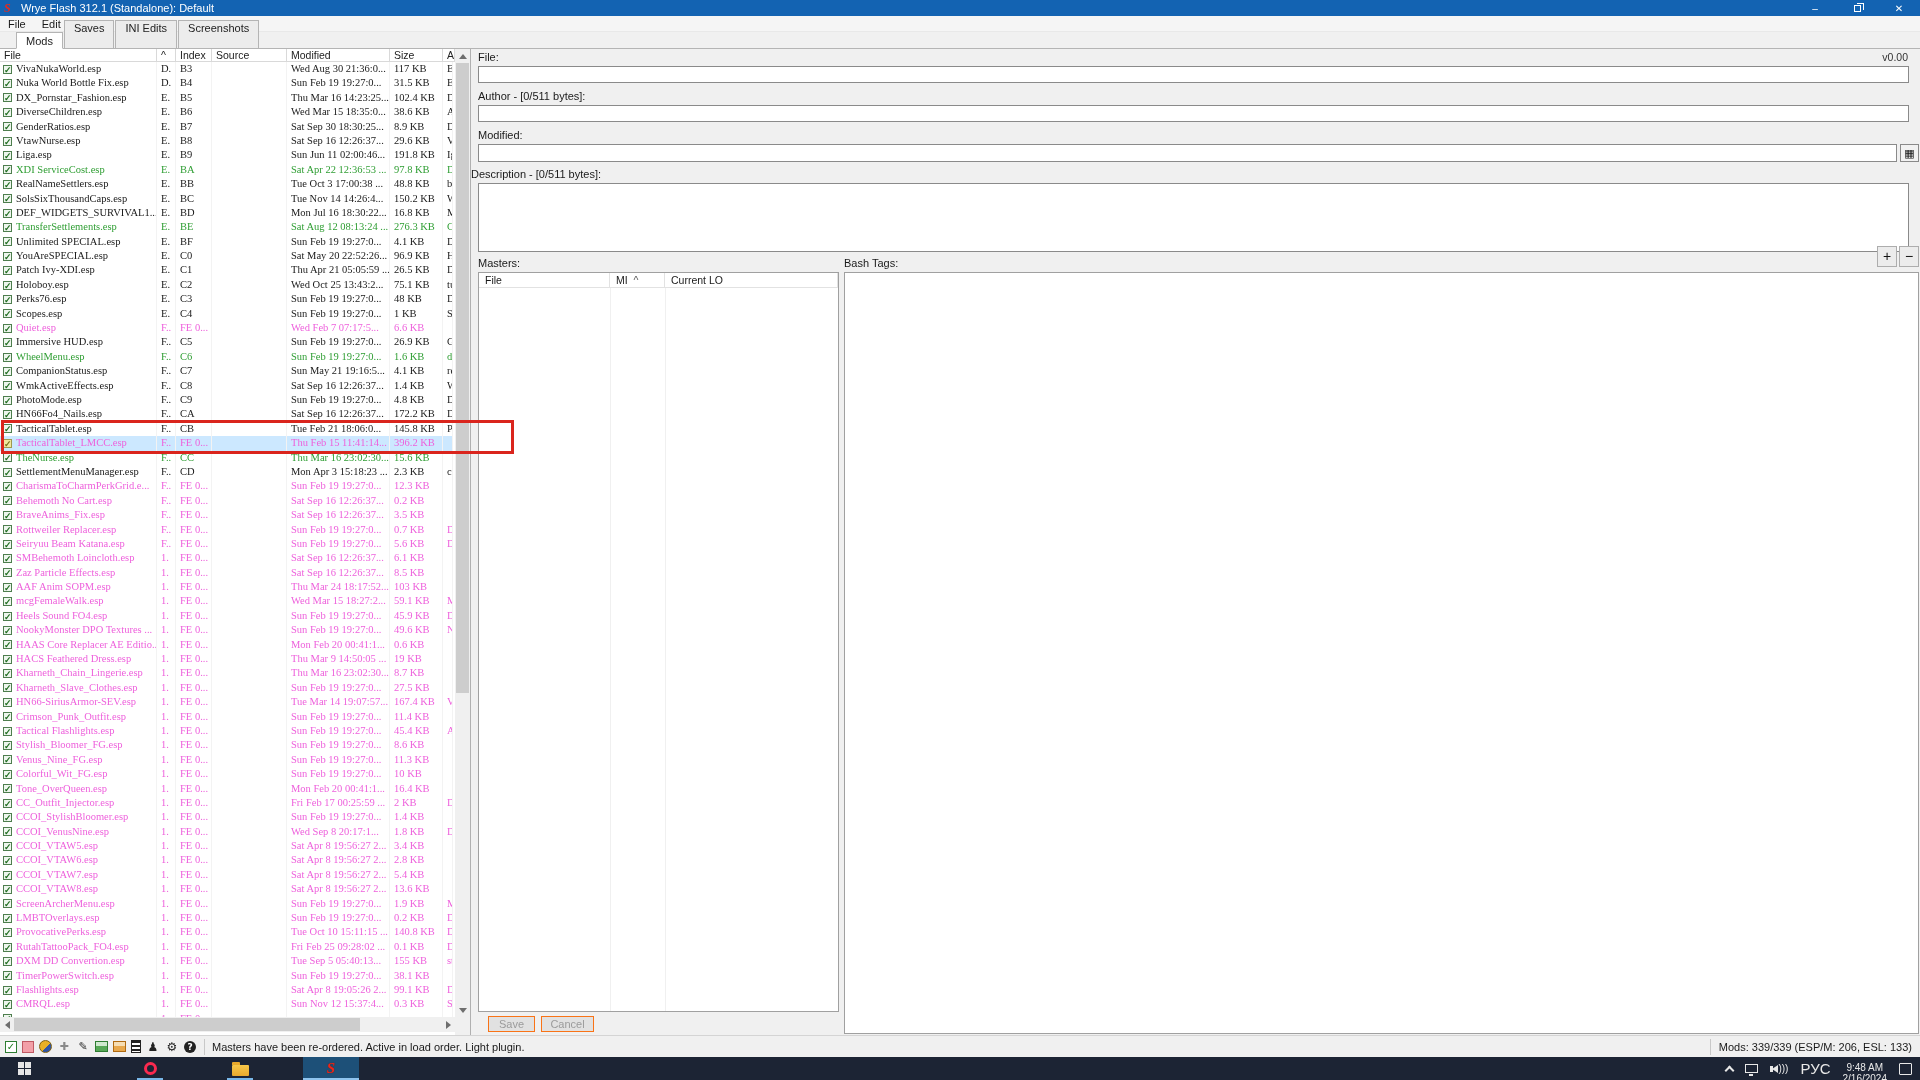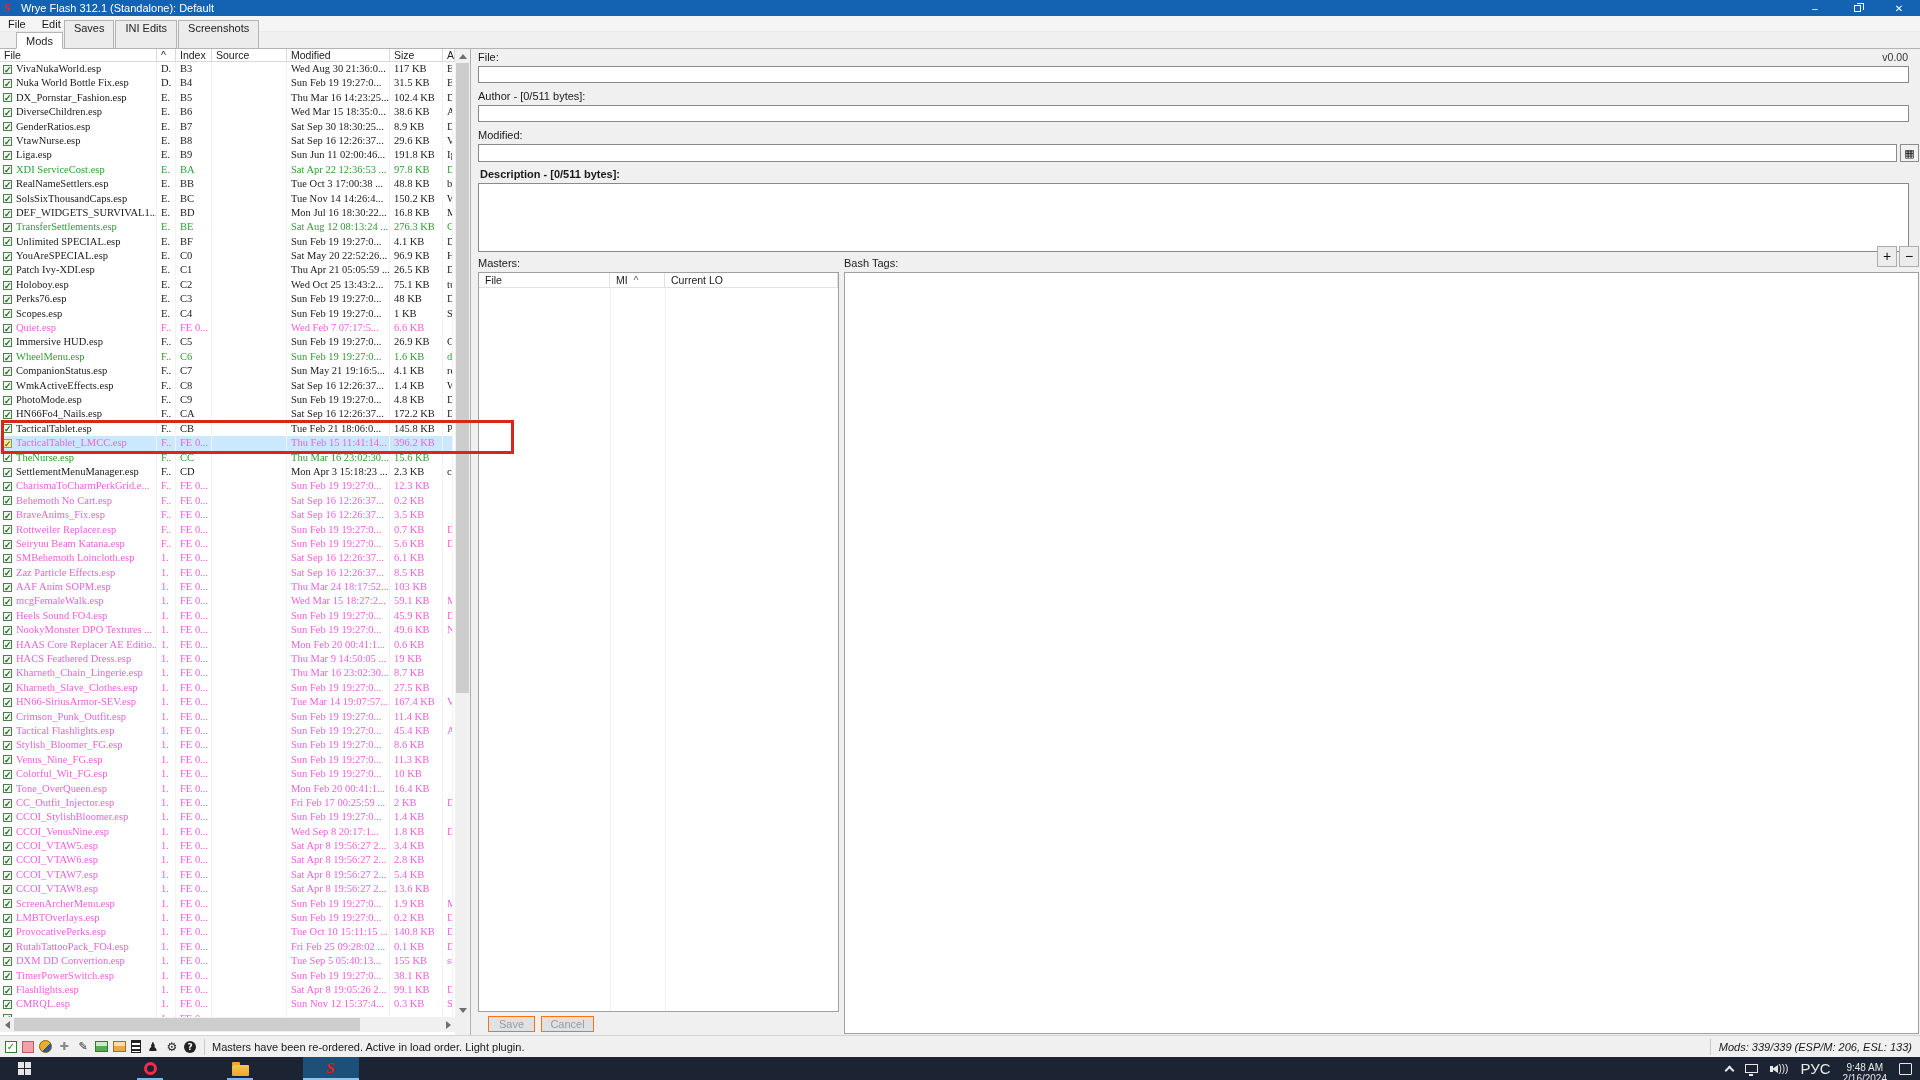--- a/index.html
+++ b/index.html
@@ -97,21 +97,21 @@
   .sicon.move-icon { color:#8a8a8a; font-weight:bold; }
   .sicon.edit-icon { color:#333; }
   .sicon.image-icon { width:13px; height:11px; border:1px solid #2e7d32; background:linear-gradient(#cfe9cf 45%,#57a857 45%); }
   .sicon.export-icon { width:13px; height:11px; border:1px solid #b06a10; background:linear-gradient(#f6ddb2 45%,#e8a84c 45%); }
   .sicon.doc-icon { width:10px; height:13px; background:repeating-linear-gradient(#222 0 2px,#fff 2px 4px); border:1px solid #222; }
   .sicon.doll-icon { color:#222; font-size:12px; }
   .sicon.gear-icon { color:#222; font-size:12px; }
   .sicon.help-icon { width:12px; height:12px; border-radius:50%; background:#222; color:#fff; font-size:9px; font-weight:bold; }
   #status-sep { width:1px; height:16px; background:#c8c8c8; margin-right:7px; }
   #status-msg { font-size:11px; color:#1a1a1a; }
-  #status-right { margin-left:auto; border-left:1px solid #c8c8c8; padding:0 8px; font-size:11px; height:16px; line-height:16px;font-style:italic; }
+  #status-right { margin-left:auto; border-left:1px solid #c8c8c8; padding:0 8px; font-size:11px; height:16px; line-height:16px; }
 
   
   #taskbar { position:absolute; left:0; top:1057px; width:1920px; height:23px; background:#1c2434; display:flex; align-items:stretch; }
   #start-btn { width:48px; display:flex; align-items:center; justify-content:center; }
   #start-glyph { display:grid; grid-template-columns:6px 6px; grid-template-rows:6px 6px; gap:1px; }
   #start-glyph span { background:#e6e6e6; }
   .task-app { position:absolute; top:0; height:23px; width:44px; display:flex; align-items:center; justify-content:center; }
   .task-app .underline { position:absolute; bottom:0; height:2px; background:#79b7e8; width:26px; left:9px; }
   #app-opera { left:128px; }
   .opera-ring { width:13px; height:13px; border:3px solid #fb2a4f; border-radius:50%; }
@@ -1008,21 +1008,21 @@
 
   <span class="flabel" style="left:7px; top:41px;">Author - [0/511 bytes]:</span>
   <input class="tinput" style="left: 7px; top: 56px; width: 1431px; height: 17px;" value="">
 
   <span class="flabel" style="left:7px; top:80px;">Modified:</span>
   <input class="tinput" style="left: 7px; top: 95px; width: 1419px; height: 18px;" value="">
   <div id="cal-btn">
       <span>▦</span>
     </div>
 
-  <span class="flabel" style="left:9px; top:119px;font-weight:bold;">Description - [0/511 bytes]:</span>
+  <span class="flabel" style="left:0; top:119px;">Description - [0/511 bytes]:</span>
   <div id="desc-box"></div>
 
   <span class="flabel" style="left:7px; top:208px;">Masters:</span>
   <div id="masters-table">
     <div id="masters-header">
       <div>File</div>
       <div><span>MI</span> &nbsp;<span style="color:#555;">^</span></div>
       <div>Current LO</div>
     </div>
     <div class="mcol-line" style="left:131px;"></div>

